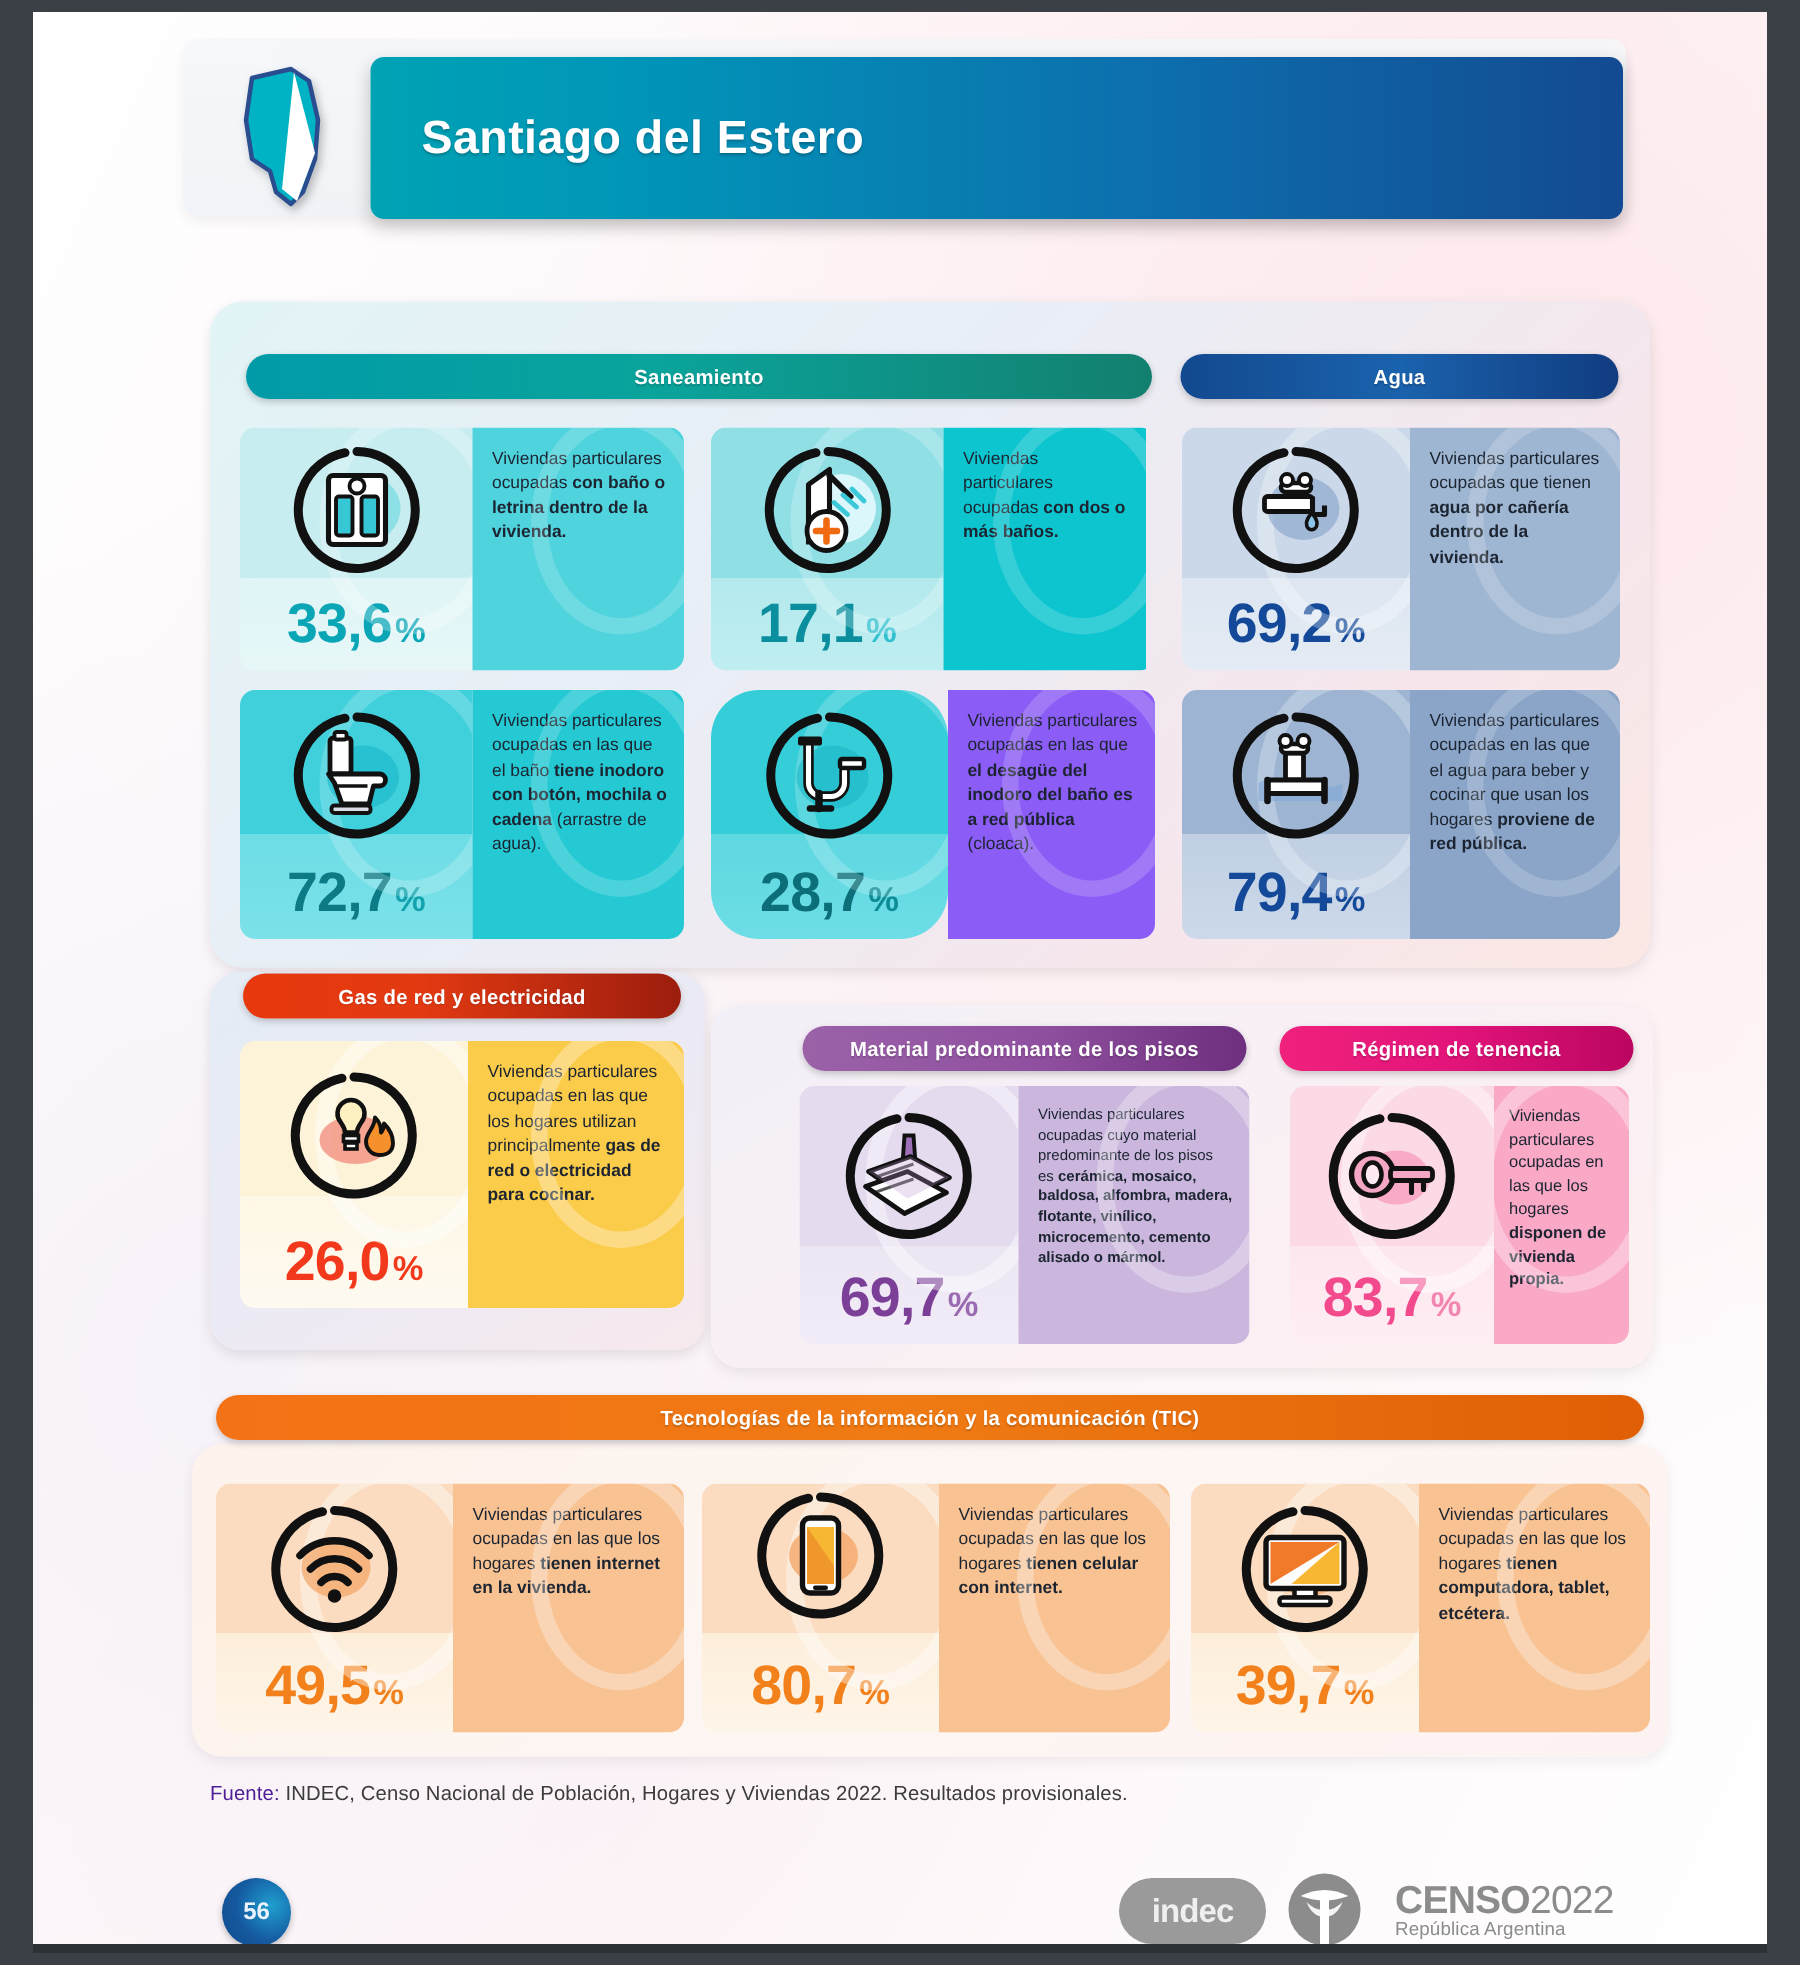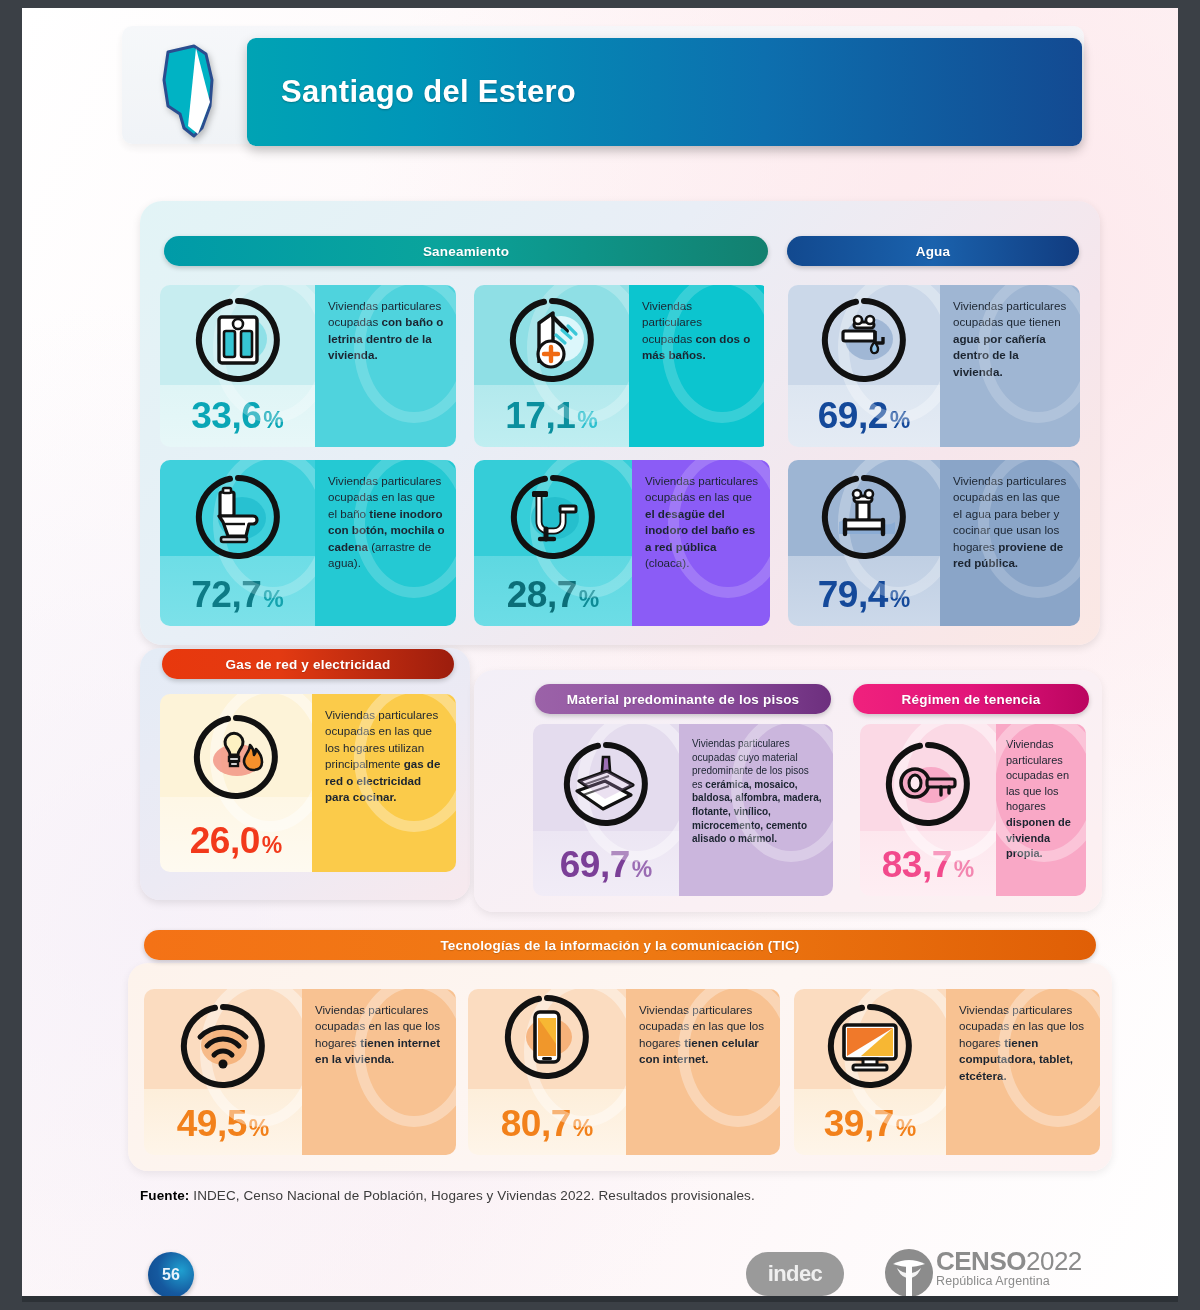--- a/index.html
+++ b/index.html
@@ -166,43 +166,43 @@
 
   
   .ring { position: relative; width: 86px; height: 86px; }
   .ring svg { display:block; width:100%; height:100%; }
 
   
   .source {
     position: absolute; left: 118px; top: 1180px;
     font-size: 13.5px; color: #3c3c3c; letter-spacing: .1px;
   }
-  .source b { font-weight: bold; color: #000000; }
+  .source b { font-weight: normal; color: #4c1d95; }
   .footrule {
     position: absolute; left: 0; top: 1288px; width: 1156px; height: 6px;
     background: #2c3136;
   }
   .pagenum {
     position: absolute; left: 126px; top: 1244px;
     width: 46px; height: 46px; border-radius: 50%;
     background: radial-gradient(circle at 72% 40%, #1f9fd0 0%, #15599f 55%, #10498c 100%);
     display: flex; align-items: center; justify-content: center;
     color: #eaf3fb; font-size: 16px; font-weight: bold;
     box-shadow: 0 2px 5px rgba(0,0,0,.25);
   }
   .logo-indec {
     position: absolute; left: 724px; top: 1244px;
     width: 98px; height: 44px; border-radius: 22px;
     background: #9a9a9a;
     display: flex; align-items: center; justify-content: center;
     color: #efefef; font-size: 22px; font-weight: bold; letter-spacing: -.6px;
   }
   .logo-censo {
-    position: absolute; left: 862px; top: 1240px;
-    display: flex; align-items: flex-start; gap: 2px;
+    position: absolute; left: 836px; top: 1240px;
+    display: flex; align-items: center; gap: 22px;
   }
   .censo-mark { width: 50px; height: 50px; }
   .censo-text { line-height: 1.02; color: #8c8c8c; }
   .censo-top { font-size: 26px; font-weight: bold; letter-spacing: -.5px; }
   .censo-top .yr { font-weight: normal; }
   .censo-sub { font-size: 12.5px; letter-spacing: .1px; }
 </style>
 </head>
 <body>
 
@@ -348,21 +348,21 @@
           <span class="value-pct" style="color:#14a3ae;">%</span>
         </div>
       </div>
       <div class="card-right" style="width:141px; background:#24c9d3;">
         <div class="swirl"></div>
         <span class="light">Viviendas particulares ocupadas en las que el baño </span><b>tiene inodoro con botón, mochila o cadena </b><span class="light">(arrastre de agua).</span>
       </div>
     </div>
 
     <div class="card" style="left:452px; top:452px; width:296px; height:166px;">
-      <div class="card-left" style="width:162px; background:linear-gradient(180deg,#35cdd8 0%,#35cdd8 58%,#5ed8e1 58%,#6ddde6 100%);">
+      <div class="card-left" style="width:162px; background:linear-gradient(180deg,#35cdd8 0%,#35cdd8 58%,#5ed8e1 58%,#6ddde6 100%);border-radius:32px;">
         <div class="swirl" style="border-color:rgba(255,255,255,.20);"></div>
         <div class="card-icon">
           <div class="ring">
             <svg viewBox="0 0 86 86">
               <path d="M43 4 a39 39 0 1 1 -8 .8" fill="none" stroke="#111" stroke-width="6" stroke-linecap="round"></path>
               <ellipse cx="45" cy="44" rx="24" ry="21" fill="#17b5c4" opacity=".55"></ellipse>
               <path d="M29 22 v26 a9 9 0 0 0 9 9 h6 a9 9 0 0 0 9 -9 v-8" fill="none" stroke="#111" stroke-width="7" stroke-linecap="round"></path>
               <path d="M29 22 v26 a9 9 0 0 0 9 9 h6 a9 9 0 0 0 9 -9 v-8" fill="none" stroke="#fff" stroke-width="3.4" stroke-linecap="round"></path>
               <rect x="22" y="17" width="16" height="6" rx="1.5" fill="#111"></rect>
               <rect x="50" y="32" width="16" height="6" rx="1.5" fill="#fff" stroke="#111" stroke-width="3"></rect>

